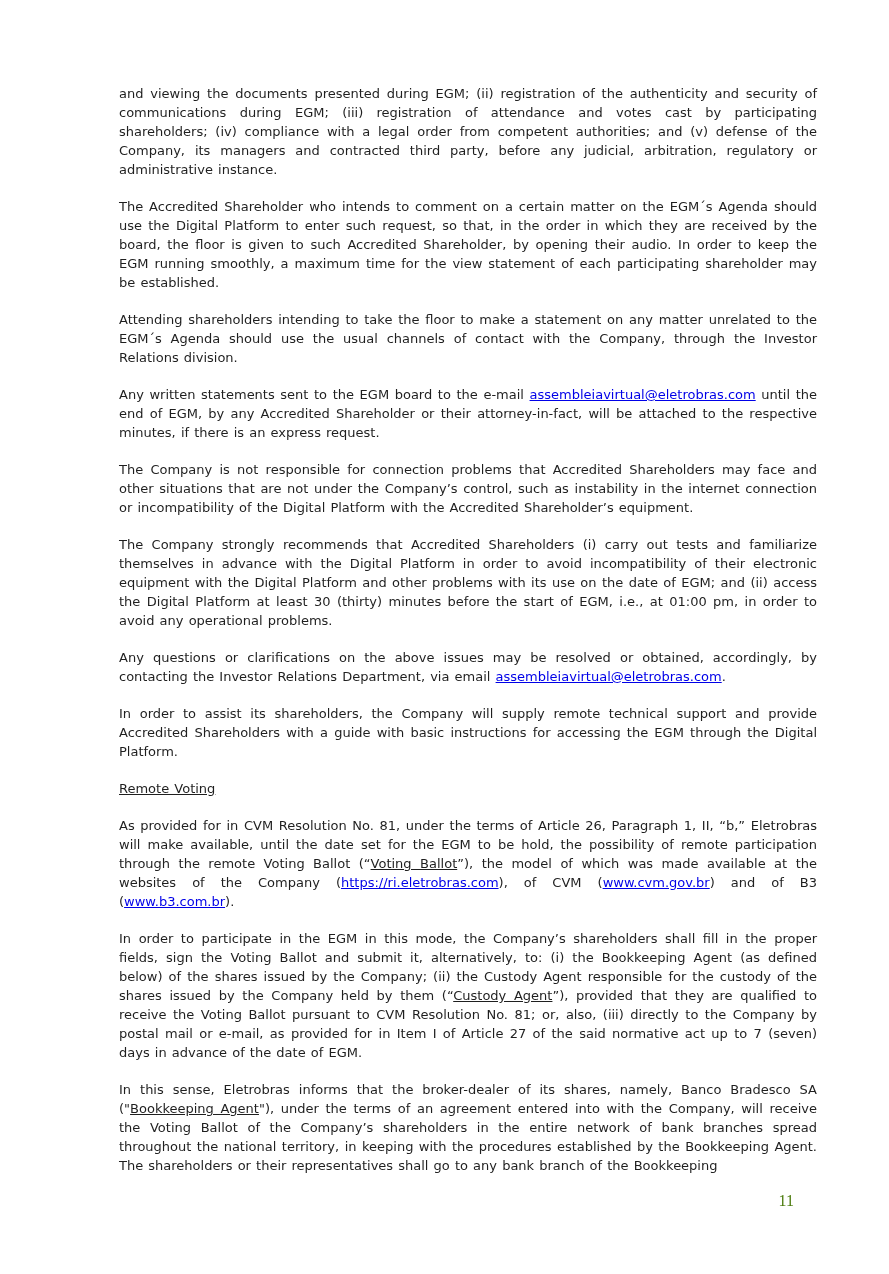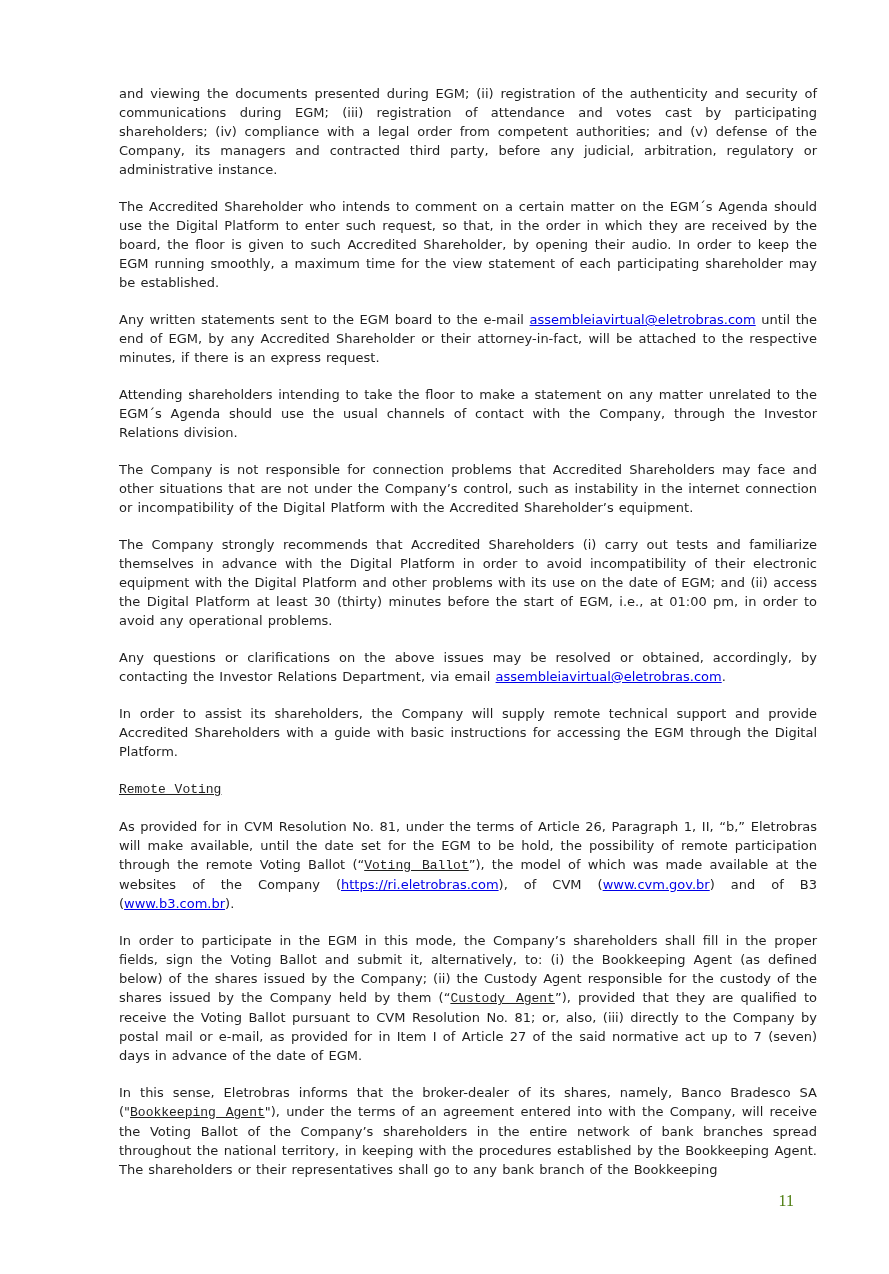--- a/index.html
+++ b/index.html
@@ -34,21 +34,20 @@
     color: #1f1f1f;
     text-align: justify;
     margin: 0 0 18px 0;
     word-spacing: 1px;
   }
   .para.heading {
     text-align: left;
   }
   .u {
     text-decoration: underline;
-    font-family: Liberation Mono, monospace;
   }
   a.link {
     color: #0000e8;
     text-decoration: underline;
     cursor: pointer;
   }
   .page-number {
     position: absolute;
     top: 1192px;
     right: 95px;
@@ -57,22 +56,22 @@
     color: #4d7c0f;
   }
 </style>
 </head>
 <body>
 
 <div class="page">
   <main class="doc-body">
       <p class="para"><span>and viewing the documents presented during EGM; (ii) registration of the authenticity and security of communications during EGM; (iii) registration of attendance and votes cast by participating shareholders; (iv) compliance with a legal order from competent authorities; and (v) defense of the Company, its managers and contracted third party, before any judicial, arbitration, regulatory or administrative instance.</span></p>
       <p class="para"><span>The Accredited Shareholder who intends to comment on a certain matter on the EGM´s Agenda should use the Digital Platform to enter such request, so that, in the order in which they are received by the board, the floor is given to such Accredited Shareholder, by opening their audio. In order to keep the EGM running smoothly, a maximum time for the view statement of each participating shareholder may be established.</span></p>
+      <p class="para"><span>Attending shareholders intending to take the floor to make a statement on any matter unrelated to the EGM´s Agenda should use the usual channels of contact with the Company, through the Investor Relations division.</span></p>
       <p class="para"><span>Any written statements sent to the EGM board to the e-mail </span><a href="#" class="link">assembleiavirtual@eletrobras.com</a><span> until the end of EGM, by any Accredited Shareholder or their attorney-in-fact, will be attached to the respective minutes, if there is an express request.</span></p>
-      <p class="para"><span>Attending shareholders intending to take the floor to make a statement on any matter unrelated to the EGM´s Agenda should use the usual channels of contact with the Company, through the Investor Relations division.</span></p>
       <p class="para"><span>The Company is not responsible for connection problems that Accredited Shareholders may face and other situations that are not under the Company’s control, such as instability in the internet connection or incompatibility of the Digital Platform with the Accredited Shareholder’s equipment.</span></p>
       <p class="para"><span>The Company strongly recommends that Accredited Shareholders (i) carry out tests and familiarize themselves in advance with the Digital Platform in order to avoid incompatibility of their electronic equipment with the Digital Platform and other problems with its use on the date of EGM; and (ii) access the Digital Platform at least 30 (thirty) minutes before the start of EGM, i.e., at 01:00 pm, in order to avoid any operational problems.</span></p>
       <p class="para"><span>Any questions or clarifications on the above issues may be resolved or obtained, accordingly, by contacting the Investor Relations Department, via email </span><a href="#" class="link">assembleiavirtual@eletrobras.com</a><span>.</span></p>
       <p class="para"><span>In order to assist its shareholders, the Company will supply remote technical support and provide Accredited Shareholders with a guide with basic instructions for accessing the EGM through the Digital Platform.</span></p>
       <p class="para heading"><span class="u">Remote Voting</span></p>
       <p class="para"><span>As provided for in CVM Resolution No. 81, under the terms of Article 26, Paragraph 1, II, “b,” Eletrobras will make available, until the date set for the EGM to be hold, the possibility of remote participation through the remote Voting Ballot (“</span><span class="u">Voting Ballot</span><span>”), the model of which was made available at the websites of the Company (</span><a href="#" class="link">https://ri.eletrobras.com</a><span>), of CVM (</span><a href="#" class="link">www.cvm.gov.br</a><span>) and of B3 (</span><a href="#" class="link">www.b3.com.br</a><span>).</span></p>
       <p class="para"><span>In order to participate in the EGM in this mode, the Company’s shareholders shall fill in the proper fields, sign the Voting Ballot and submit it, alternatively, to: (i) the Bookkeeping Agent (as defined below) of the shares issued by the Company; (ii) the Custody Agent responsible for the custody of the shares issued by the Company held by them (“</span><span class="u">Custody Agent</span><span>”), provided that they are qualified to receive the Voting Ballot pursuant to CVM Resolution No. 81; or, also, (iii) directly to the Company by postal mail or e-mail, as provided for in Item I of Article 27 of the said normative act up to 7 (seven) days in advance of the date of EGM.</span></p>
       <p class="para"><span>In this sense, Eletrobras informs that the broker-dealer of its shares, namely, Banco Bradesco SA ("</span><span class="u">Bookkeeping Agent</span><span>"), under the terms of an agreement entered into with the Company, will receive the Voting Ballot of the Company’s shareholders in the entire network of bank branches spread throughout the national territory, in keeping with the procedures established by the Bookkeeping Agent. The shareholders or their representatives shall go to any bank branch of the Bookkeeping</span></p>
     </main>
   <div class="page-number">11</div>

